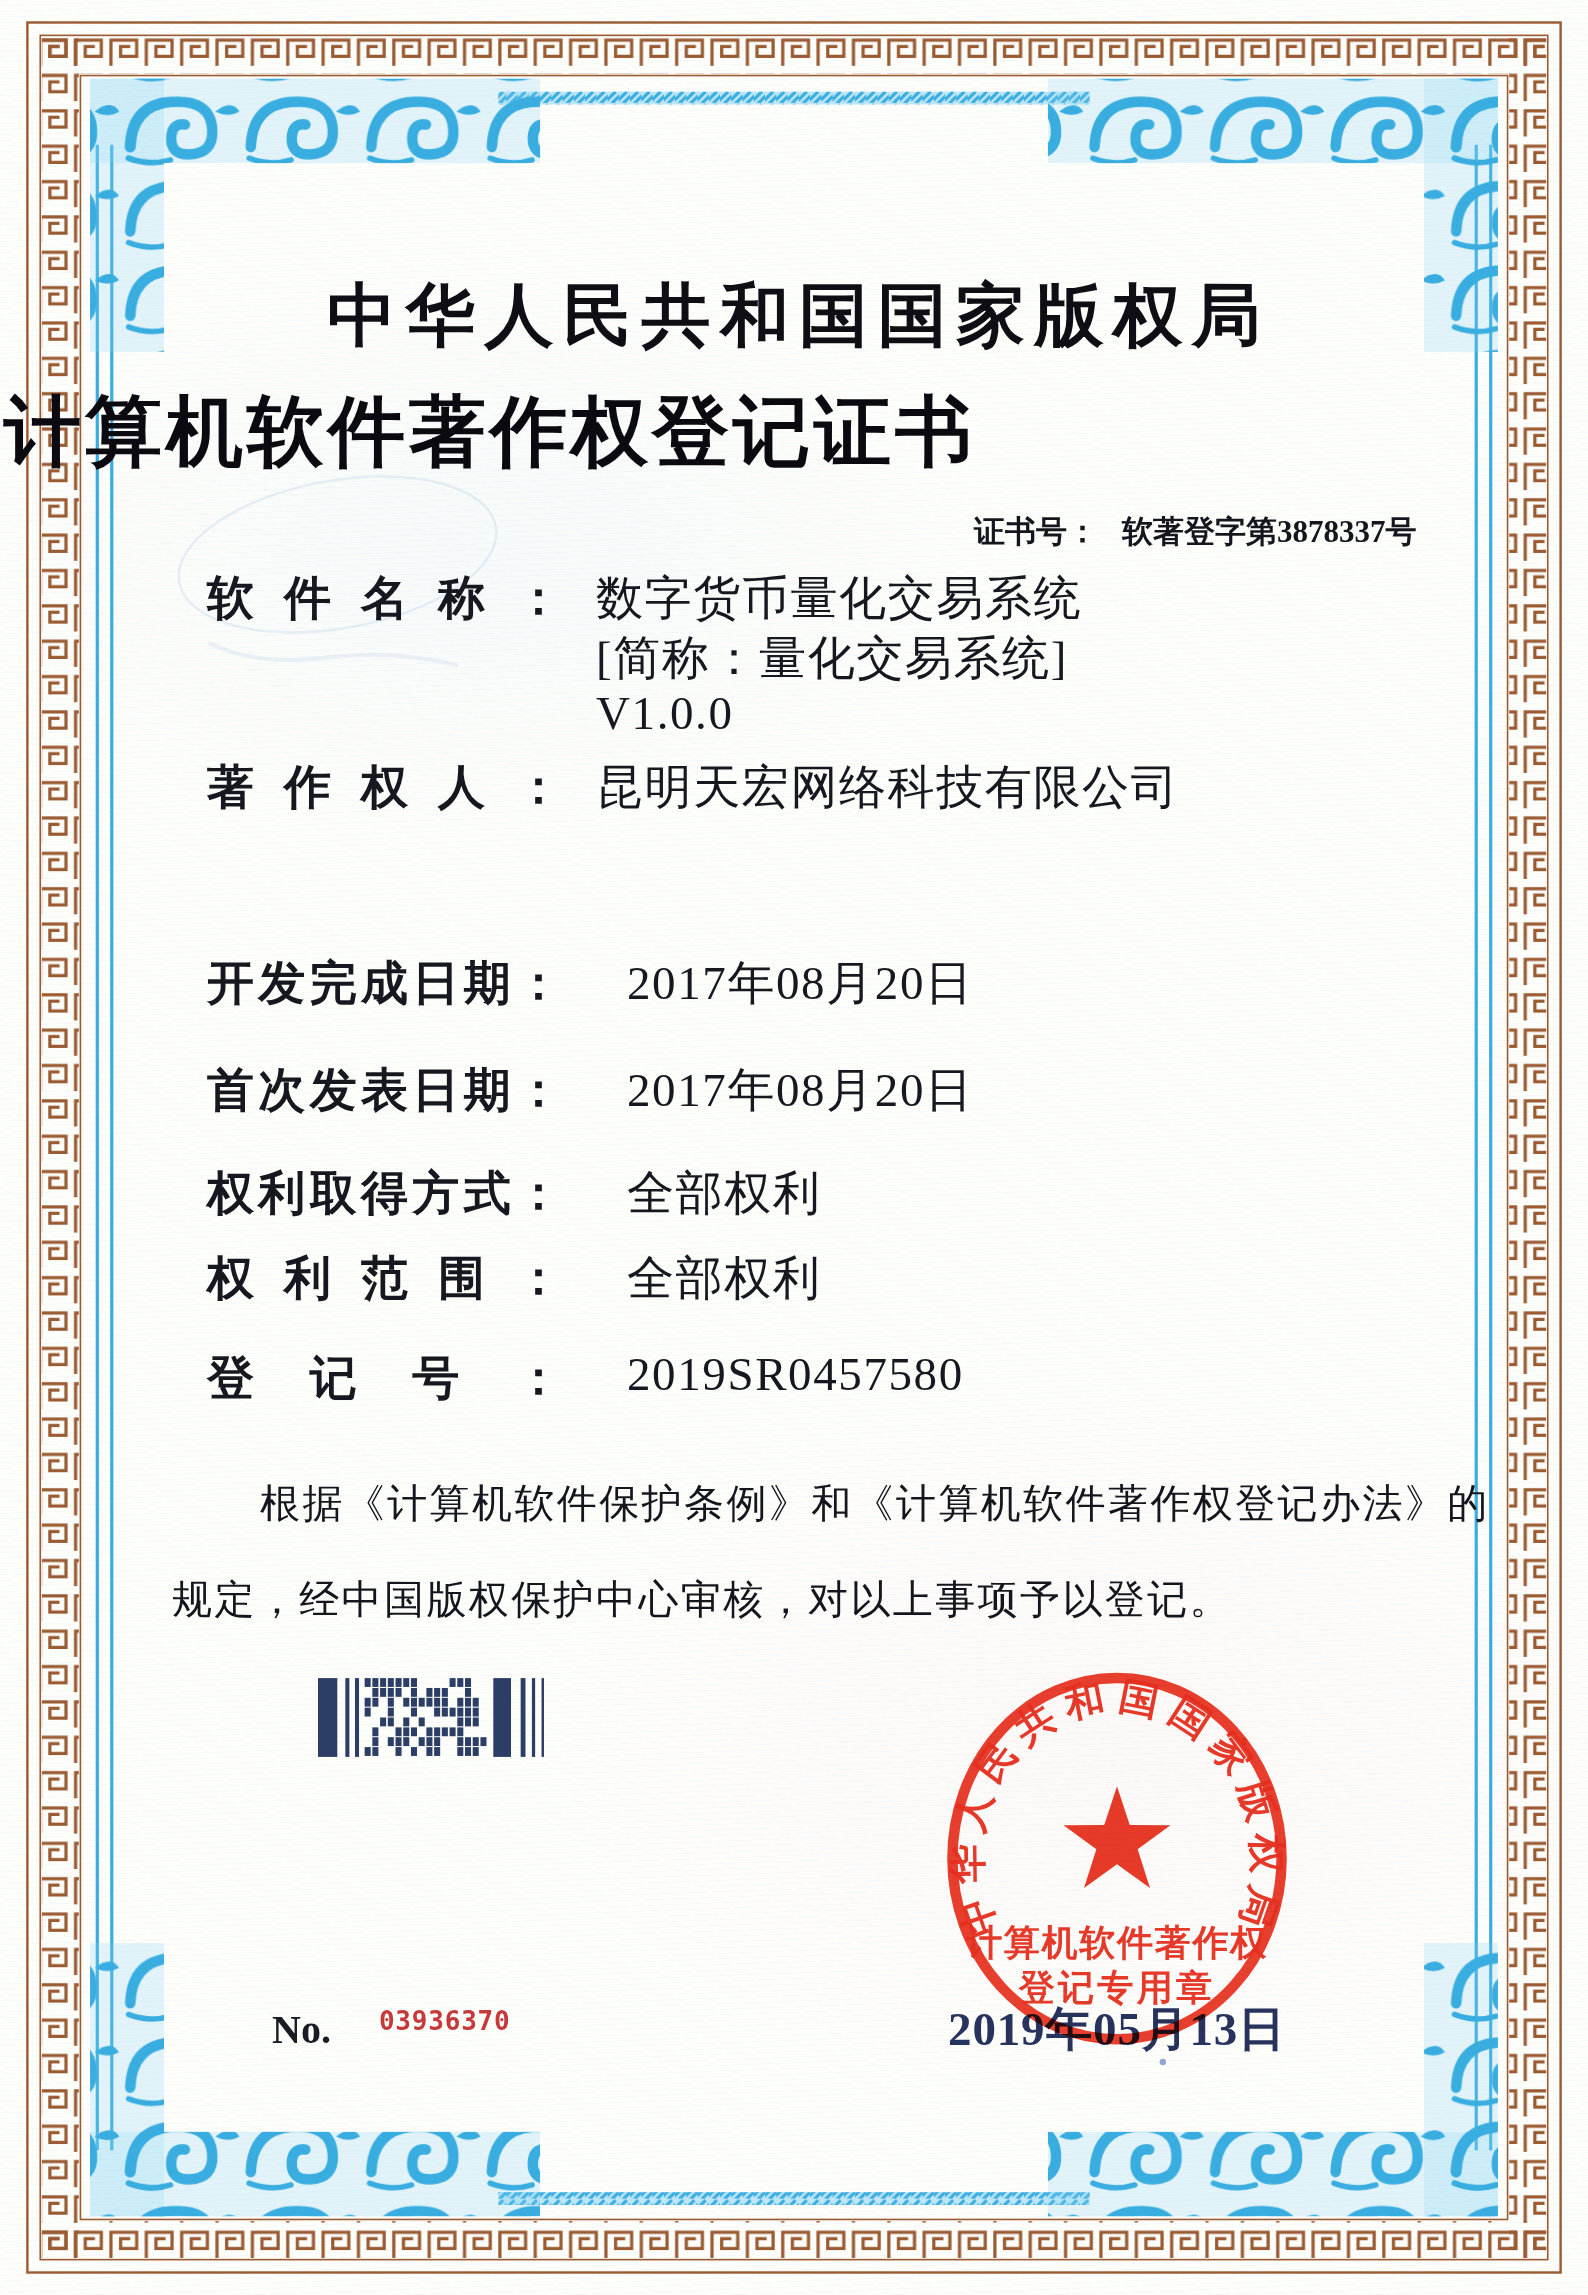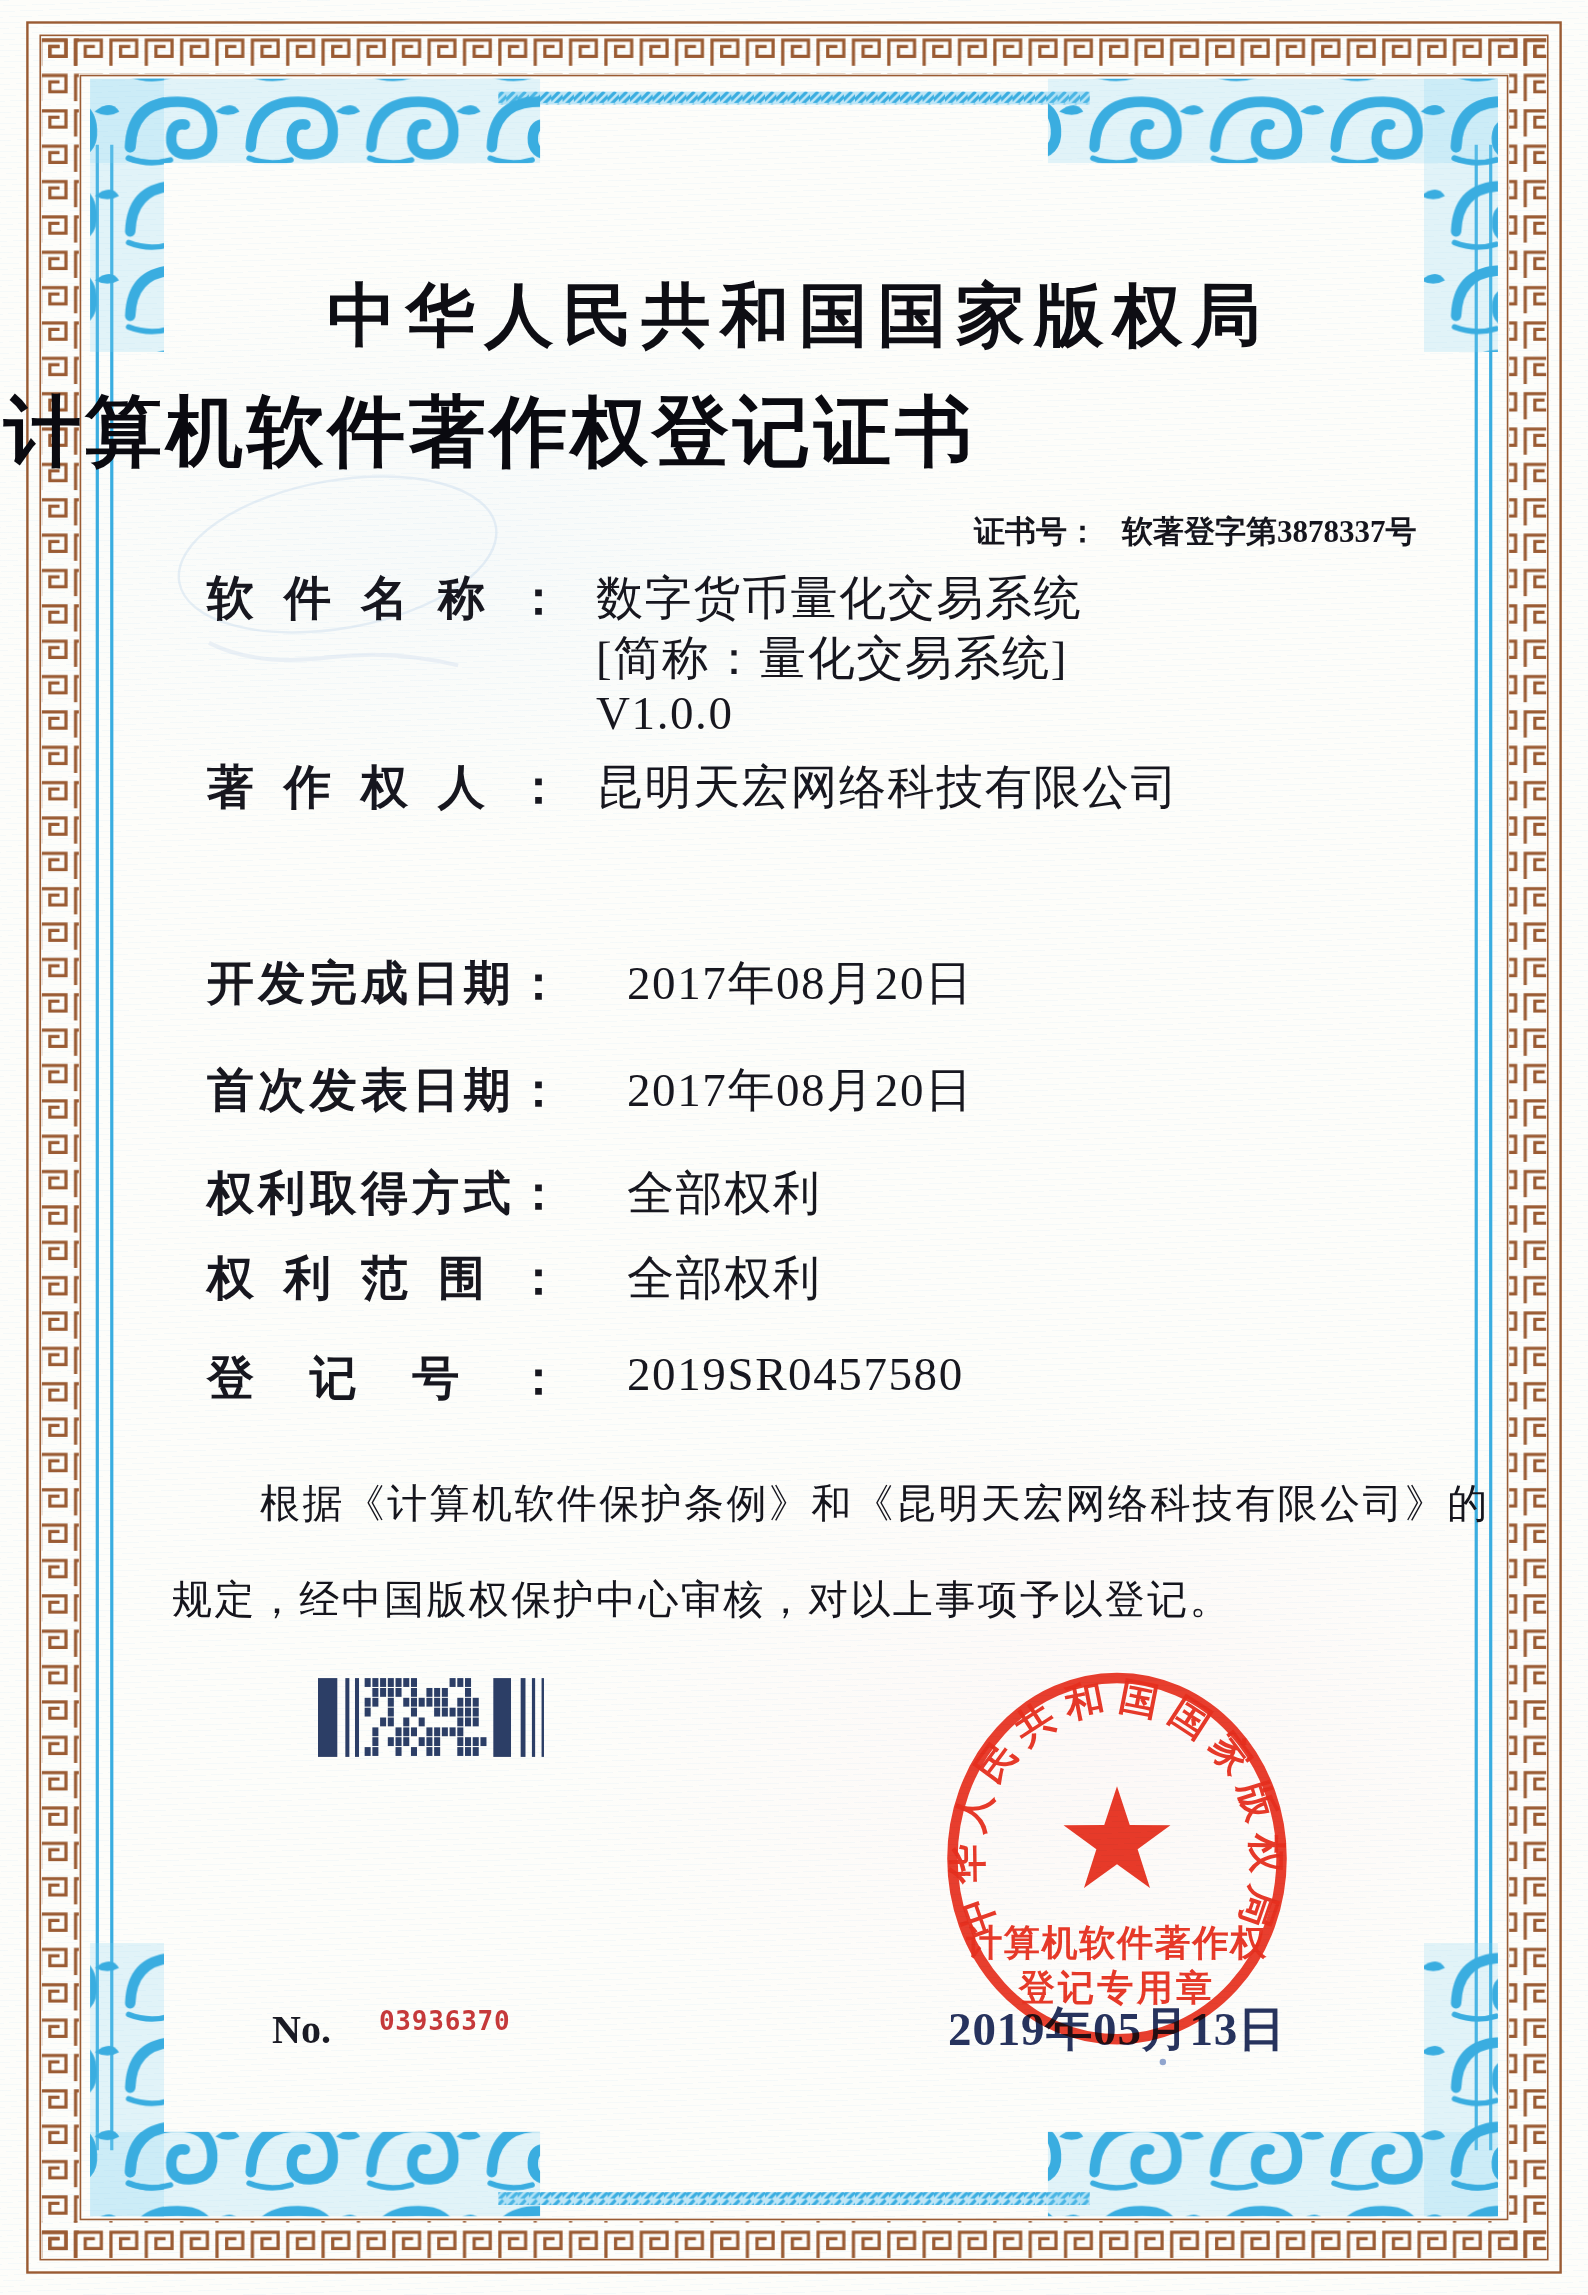--- a/index.html
+++ b/index.html
@@ -181,21 +181,21 @@
   <div class="field-value v-mid" style="top:1247px">全部权利</div>
 
   <div class="field-label jlabel" style="top:1347px">
       <span>登</span>
       <span>记</span>
       <span>号</span>
       <span>：</span>
     </div>
   <div class="field-value v-mid" style="top:1347px">2019SR0457580</div>
 
-  <div class="statement indent" style="top:1476px">根据《计算机软件保护条例》和《昆明天宏网络科技有限公司》的</div>
+  <div class="statement indent" style="top:1476px">根据《计算机软件保护条例》和《计算机软件著作权登记办法》的</div>
   <div class="statement" style="top:1572px">规定，经中国版权保护中心审核，对以上事项予以登记。</div>
 
   <svg class="abs barcode" xmlns="http://www.w3.org/2000/svg" viewBox="0 0 286 98">
     <g fill="#2c3e66">
       <rect x="0" y="0" width="24" height="98"></rect>
       <rect x="34" y="0" width="5" height="98"></rect>
       <rect x="46" y="0" width="5" height="98"></rect>
       <g id="bc-data">
           <rect x="58.0" y="0.0" width="7.5" height="11"></rect>
           <rect x="67.6" y="0.0" width="7.5" height="11"></rect>

